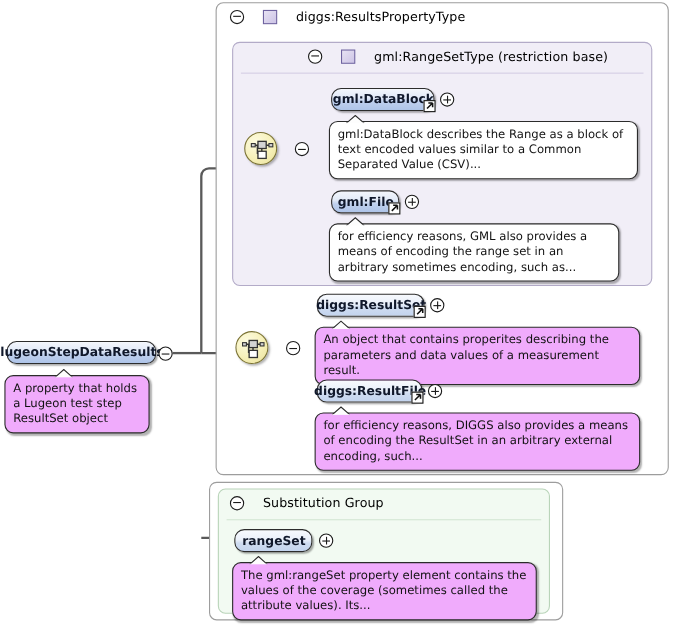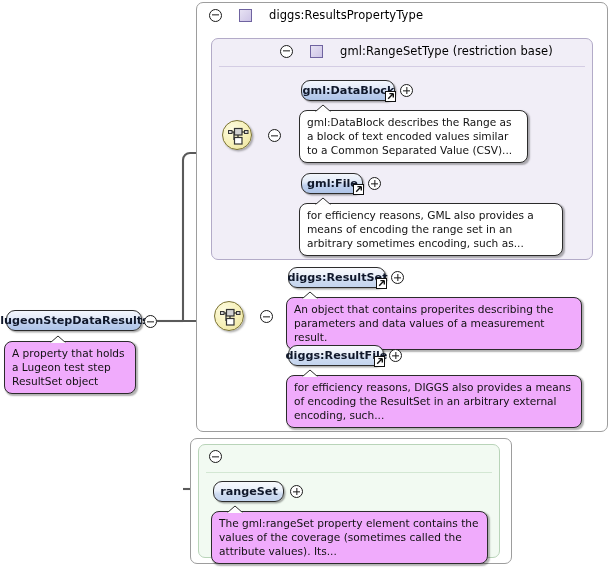--- a/index.html
+++ b/index.html
@@ -260,21 +260,21 @@
   <span>gml:DataBlock</span>
 </div>
 <div class="refarrow" style="left:385px; top:91px;">
   <svg width="9" height="9" viewBox="0 0 9 9">
       <path d="M7.3,1.6 L2.2,6.7 M7.3,1.6 L3.4,1.6 M7.3,1.6 L7.3,5.5" stroke="#111" stroke-width="1.4" fill="none"></path>
     </svg>
 </div>
 <div class="abs" style="left:400px; top:84px;">
   <span class="pm plus"></span>
 </div>
-<div class="ann onpurple" style="left:299px; top:110px; width:229px;">
+<div class="ann onpurple" style="left:299px; top:110px; width:281px;">
   <div class="ann-tab" style="left:14px;">
     <svg width="20" height="9" viewBox="0 0 20 9">
         <path d="M1,8 L9,1 L17,8" fill="#fdfdfd" stroke="#2b2b2b" stroke-width="1"></path>
         <rect x="1" y="7.4" width="16" height="2" fill="#fdfdfd"></rect>
       </svg>
   </div>
   <span>gml:DataBlock describes the Range as a block of text encoded values similar to a Common Separated Value (CSV)...</span>
 </div>
 
 <div class="node" style="left:301px; top:173px; width:62px;">
@@ -357,20 +357,21 @@
   <span>for efficiency reasons, DIGGS also provides a means of encoding the ResultSet in an arbitrary external encoding, such...</span>
 </div>
 
 <div class="box box-outer" style="left:190px; top:438px; width:322px; height:126px;">
 </div>
 <div class="box box-subst" style="left:198px; top:444px; width:302px; height:114px;">
 </div>
 <div class="box-sep green" style="left:206px; top:472px; width:286px;"></div>
 <div class="box-title" style="left:209px; top:450px;">
   <span class="pm"></span>
+  <span class="ttl">Substitution Group</span>
 </div>
 
 <div class="node plain" style="left:213px; top:481px; width:71px;">
   <span>rangeSet</span>
 </div>
 <div class="abs" style="left:290px; top:485px;">
   <span class="pm plus"></span>
 </div>
 <div class="ann" style="left:211px; top:511px; width:277px;">
   <div class="ann-tab" style="left:14px;">

